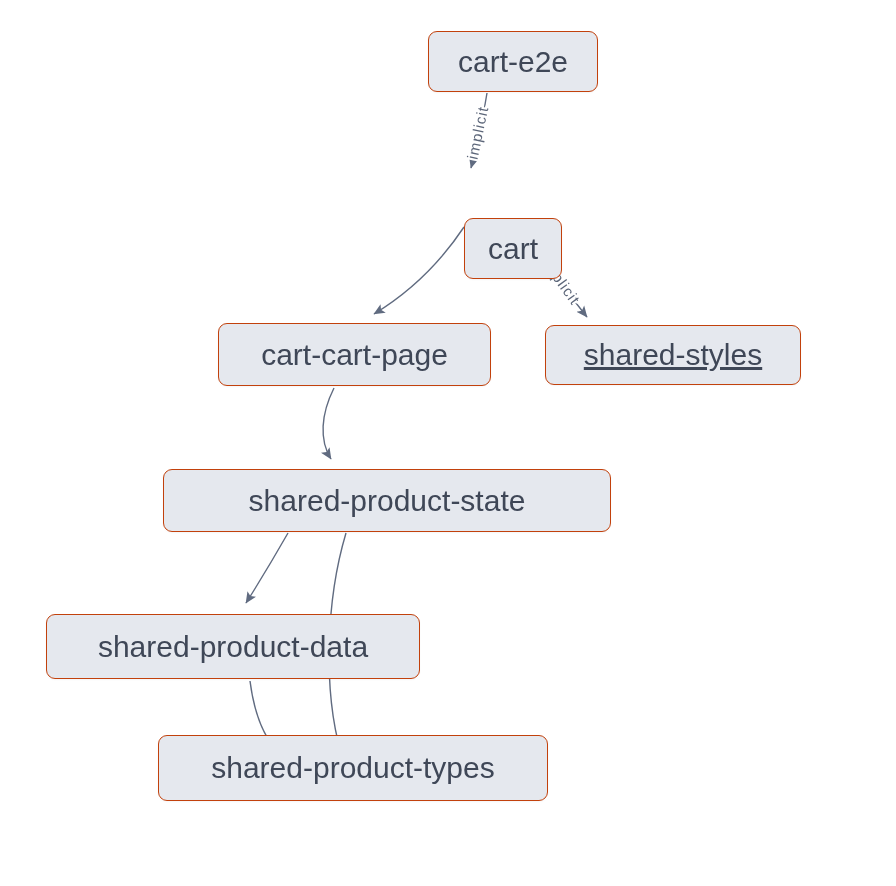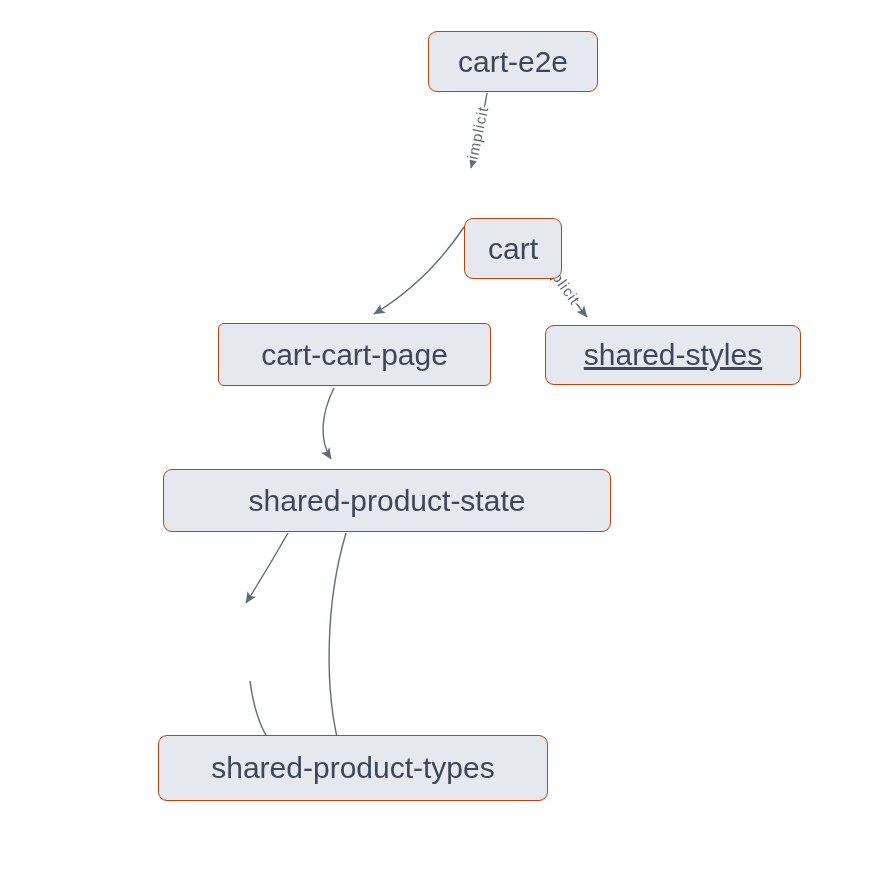--- a/index.html
+++ b/index.html
@@ -45,21 +45,21 @@
     color: #3f4757;
     font-size: 30px;
     line-height: 1;
     box-sizing: border-box;
     cursor: pointer;
     white-space: nowrap;
     box-shadow: 0 1px 2px rgba(20,30,50,0.04);
   }
   .n-cart-e2e              { left: 428px; top:  31px; width: 170px; height: 61px; }
   .n-cart                  { left: 464px; top: 178px; width:  98px; height: 61px; margin-top: 40px; }
-  .n-cart-cart-page        { left: 218px; top: 323px; width: 273px; height: 63px; border-radius: 6px; }
+  .n-cart-cart-page        { left: 218px; top: 323px; width: 273px; height: 63px; }
   .n-shared-styles         { left: 545px; top: 325px; width: 256px; height: 60px; text-decoration: underline; }
   .n-shared-product-state  { left: 163px; top: 469px; width: 448px; height: 63px; }
   .n-shared-product-data   { left:  46px; top: 614px; width: 374px; height: 65px; }
   .n-shared-product-types  { left: 158px; top: 735px; width: 390px; height: 66px; }
 </style>
 </head>
 <body>
 
 <div class="canvas">
 
@@ -92,16 +92,17 @@
   <div class="node n-cart-e2e">cart-e2e</div>
 
   <div class="node n-cart">cart</div>
 
   <div class="node n-cart-cart-page">cart-cart-page</div>
 
   <div class="node n-shared-styles">shared-styles</div>
 
   <div class="node n-shared-product-state">shared-product-state</div>
 
+  <div class="node n-shared-product-data">shared-product-data</div>
 
   <div class="node n-shared-product-types">shared-product-types</div>
 
 </div>
 
 </body></html>

